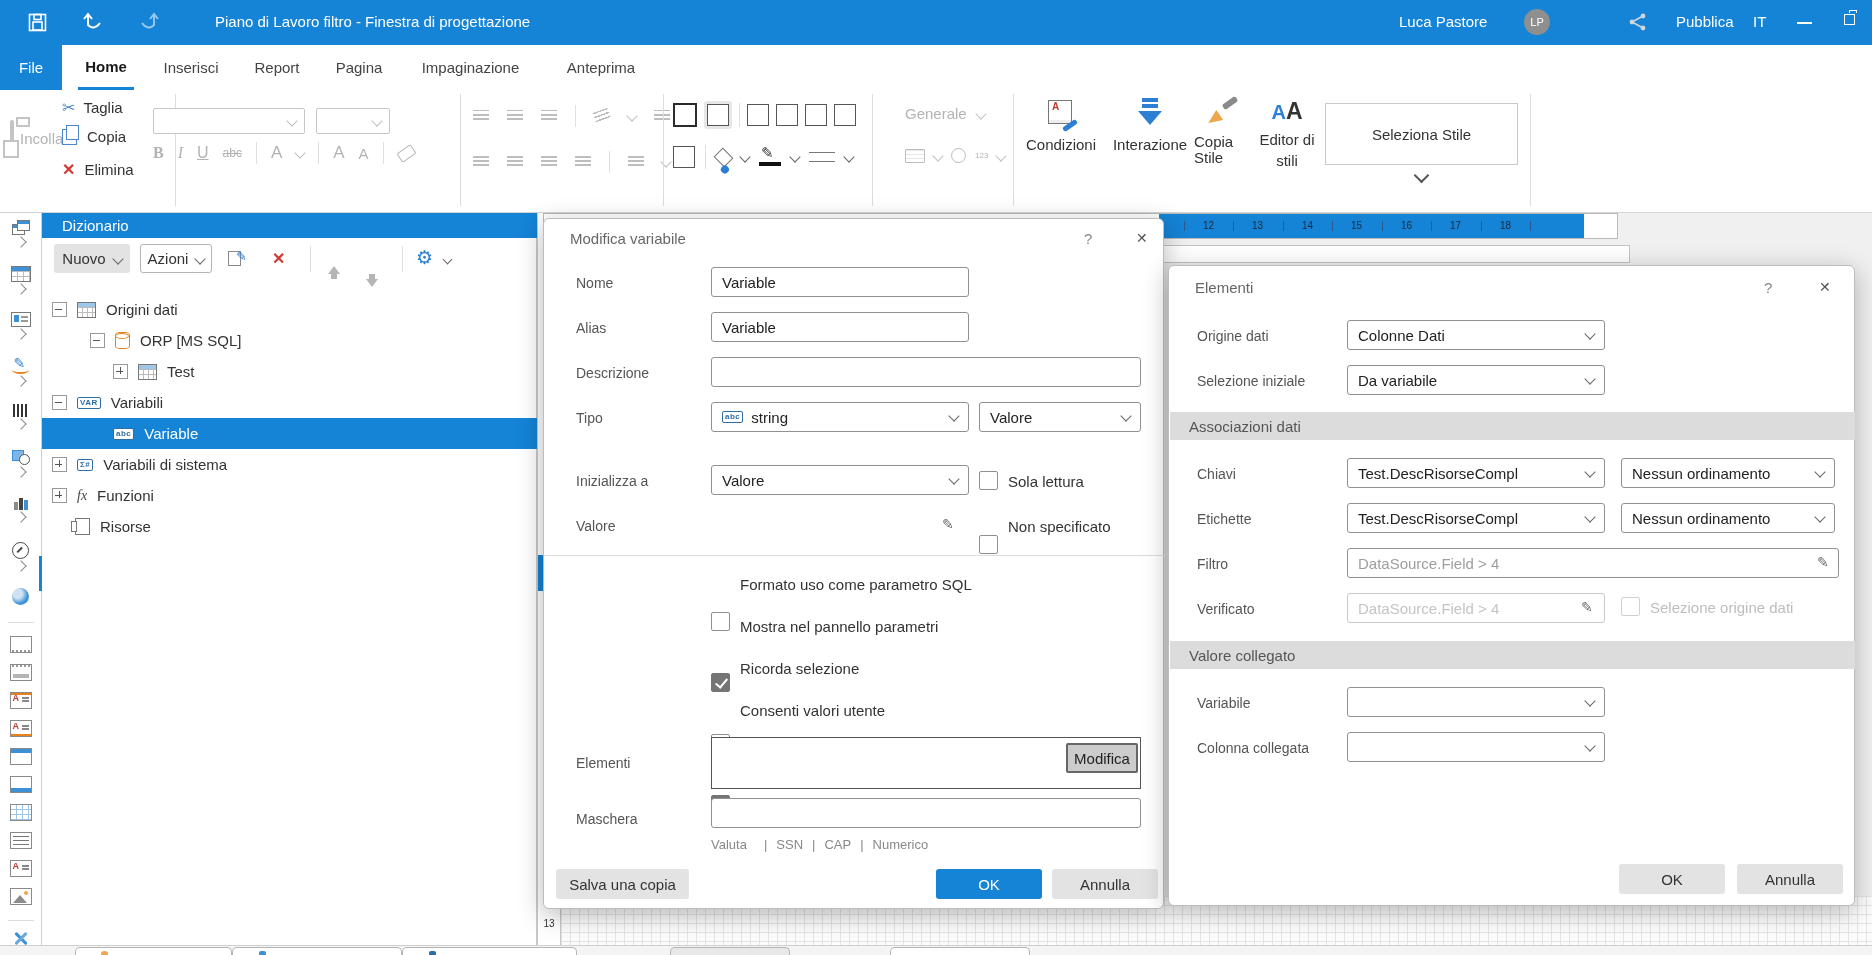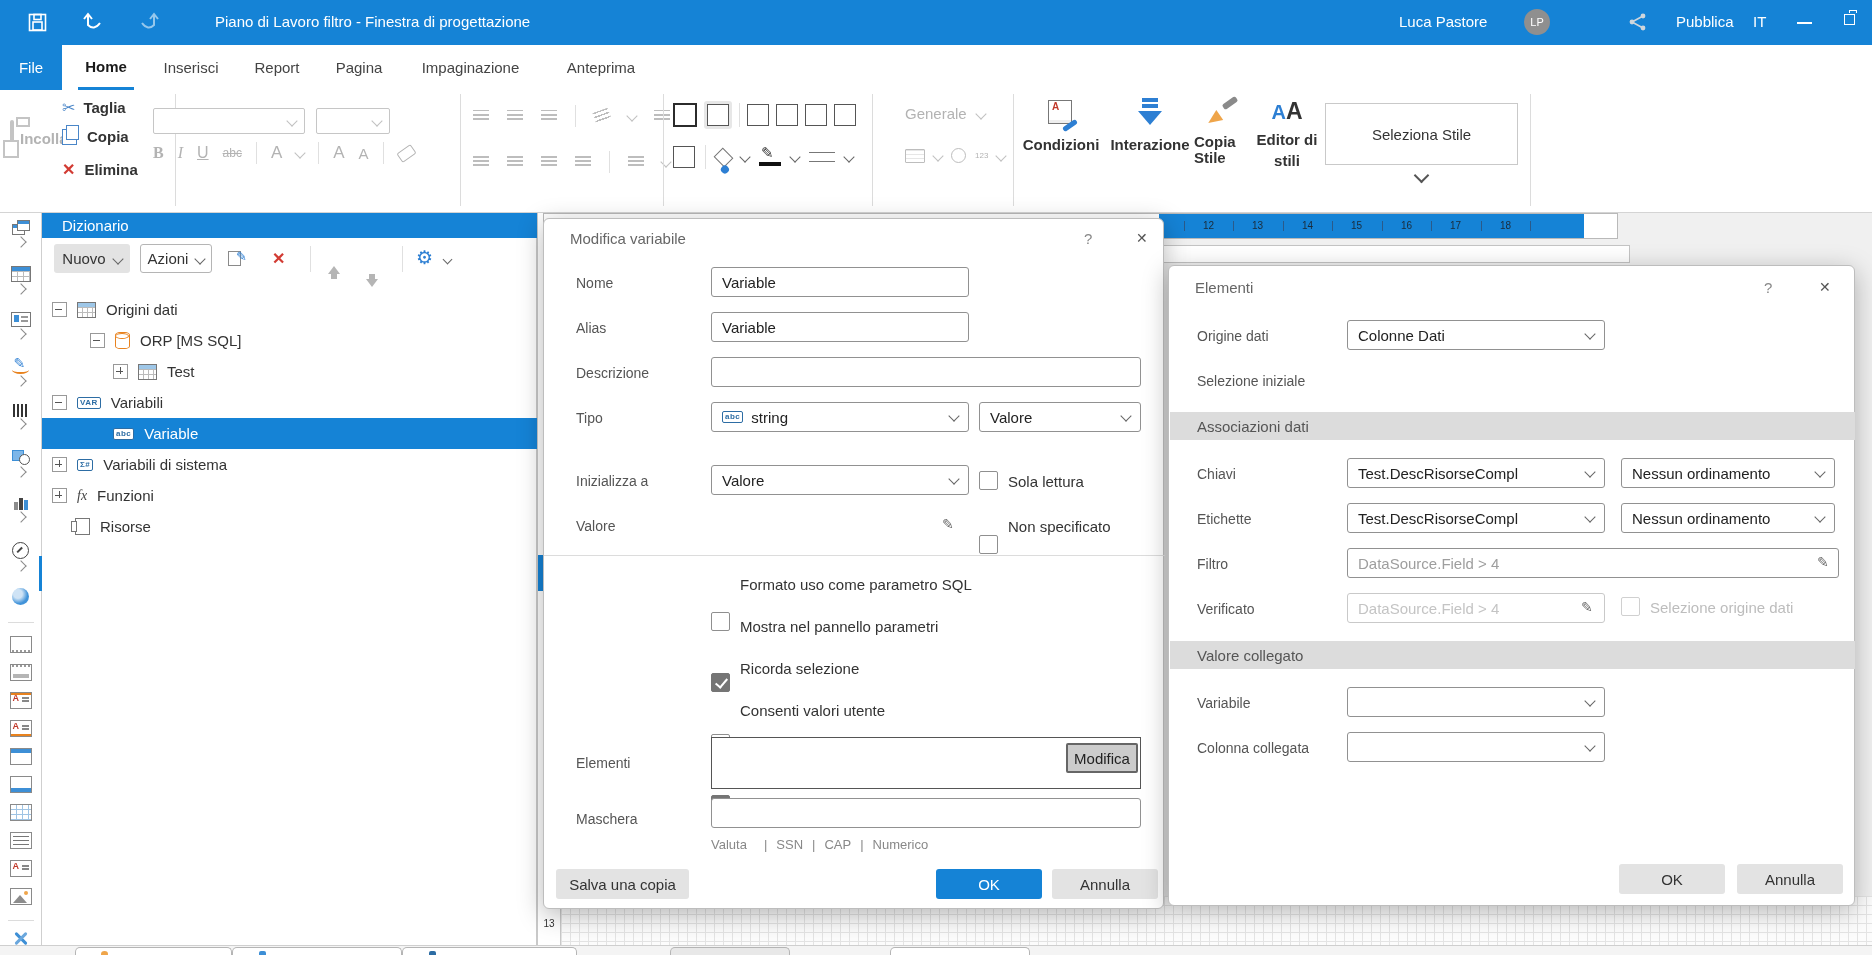--- a/index.html
+++ b/index.html
@@ -15,21 +15,21 @@
   .tabrow{left:0;top:45px;width:1872px;height:45px;background:#fff;}
   .ftab{left:0;top:45px;width:62px;height:45px;background:#1583d6;color:#fff;font-size:15px;
         display:flex;align-items:center;justify-content:center;}
   .rtab{top:45px;height:45px;display:flex;align-items:center;justify-content:center;
         font-size:15px;color:#444;}
   .rtab.sel{color:#1a1a1a;border-bottom:3px solid #1583d6;font-weight:bold;}
   
   .ribbon{left:0;top:90px;width:1872px;height:123px;background:#fff;border-bottom:1px solid #d4d4d4;}
   .gdiv{top:94px;height:112px;width:1px;background:#dcdcdc;}
   .glabel{top:192px;font-size:13px;color:#777;text-align:center;}
-  .smalllbl{font-size:15px;color:#333;font-weight:bold;}
+  .smalllbl{font-size:15px;color:#333;}
   .gray{color:#b3b3b3;}
   .chev{display:inline-block;width:7px;height:7px;border-right:1.6px solid #666;
         border-bottom:1.6px solid #666;transform:rotate(45deg);}
   .chev.dis{border-color:#c0c0c0;}
   .chev.right{transform:rotate(-45deg);border-color:#8a8a8a;}
   .ddmini{height:26px;border:1px solid #c6c6c6;border-radius:2px;background:#fff;
           display:flex;align-items:center;padding:0 8px;}
   
   .ic-clipboard{width:26px;height:32px;border:2px solid #c4c4c4;border-radius:2px;position:relative;background:#fff;}
   .ic-clipboard::before{content:"";position:absolute;left:4px;top:-5px;width:10px;height:6px;border:2px solid #c4c4c4;background:#fff;}
@@ -173,21 +173,21 @@
   .dd{height:30px;border:1px solid #919191;border-radius:3px;background:#fff;display:flex;align-items:center;
       padding:0 10px;font-size:15px;color:#222;gap:8px;}
   .dd .chev{margin-left:auto;margin-bottom:3px;}
   .pencil{font-size:14px;color:#666;}
   .cb{width:19px;height:19px;border:1px solid #8f8f8f;border-radius:2px;background:#fff;position:relative;}
   .cb.on{background:#757575;border-color:#757575;}
   .cb.on::after{content:"";position:absolute;left:6px;top:2px;width:5px;height:10px;border:solid #fff;
                 border-width:0 2px 2px 0;transform:rotate(40deg);}
   .cb.dis{border-color:#d0d0d0;}
   .cblbl{font-size:15px;color:#333;}
-  .sechead{background:#dcdcdc;display:flex;align-items:center;padding-left:27px;font-size:15px;color:#555;}
+  .sechead{background:#dcdcdc;display:flex;align-items:center;padding-left:19px;font-size:15px;color:#555;}
   .itemsbox{border:1px solid #555;background:#fff;font-size:15px;color:#222;line-height:22px;padding:3px 9px;}
   .modbtn{background:#cccccc;border:2px solid #666;border-radius:2px;font-size:15px;color:#222;
           display:flex;align-items:center;justify-content:center;}
   .mlink{font-size:13px;color:#888;}
   
   .bstrip{left:0;top:945px;width:1872px;height:10px;background:#f4f4f4;border-top:1px solid #cfcfcf;}
   .btab{position:absolute;top:1px;height:9px;background:#fff;border:1px solid #b5b5b5;border-bottom:none;
         border-radius:5px 5px 0 0;}
   .btab.gray{background:#e8e8e8;}
   .bdot{position:absolute;top:3px;width:7px;height:6px;border-radius:2px;}
@@ -599,20 +599,24 @@
     <div class="r dtitle" style="left:26px;top:13px">Elementi</div>
     <div class="r dhelp" style="left:595px;top:13px">?</div>
     <div class="r dclose" style="left:650px;top:13px">✕</div>
 
     <div class="r lbl" style="left:28px;top:62px">Origine dati</div>
     <div class="r dd" style="left:178px;top:54px;width:258px">
       <span>Colonne Dati</span>
       <span class="chev"></span>
     </div>
     <div class="r lbl" style="left:28px;top:107px">Selezione iniziale</div>
+    <div class="r dd" style="left:178px;top:99px;width:258px">
+      <span>Da variabile</span>
+      <span class="chev"></span>
+    </div>
 
     <div class="r sechead" style="left:1px;top:146px;width:685px;height:28px">Associazioni dati</div>
 
     <div class="r lbl" style="left:28px;top:200px">Chiavi</div>
     <div class="r dd" style="left:178px;top:192px;width:258px">
       <span>Test.DescRisorseCompl</span>
       <span class="chev"></span>
     </div>
     <div class="r dd" style="left:452px;top:192px;width:214px">
       <span>Nessun ordinamento</span>

